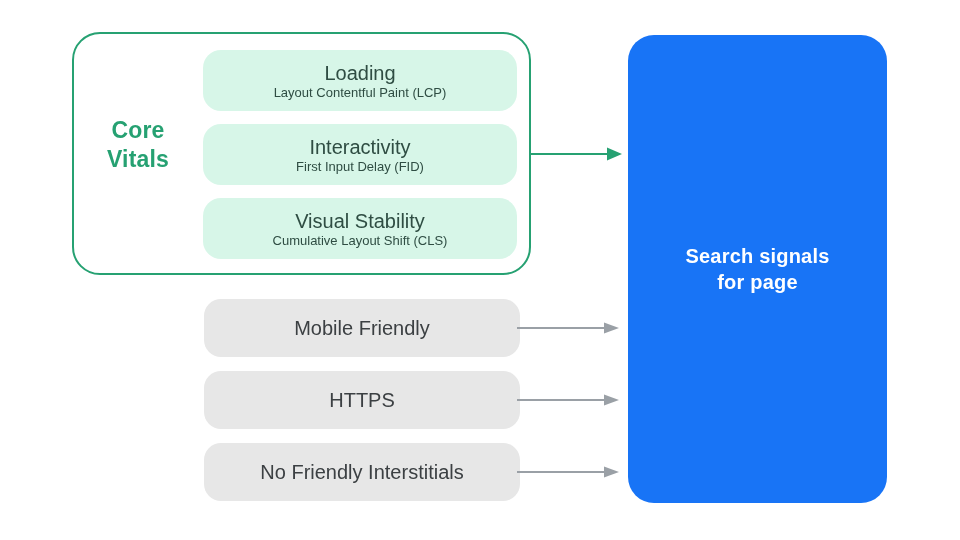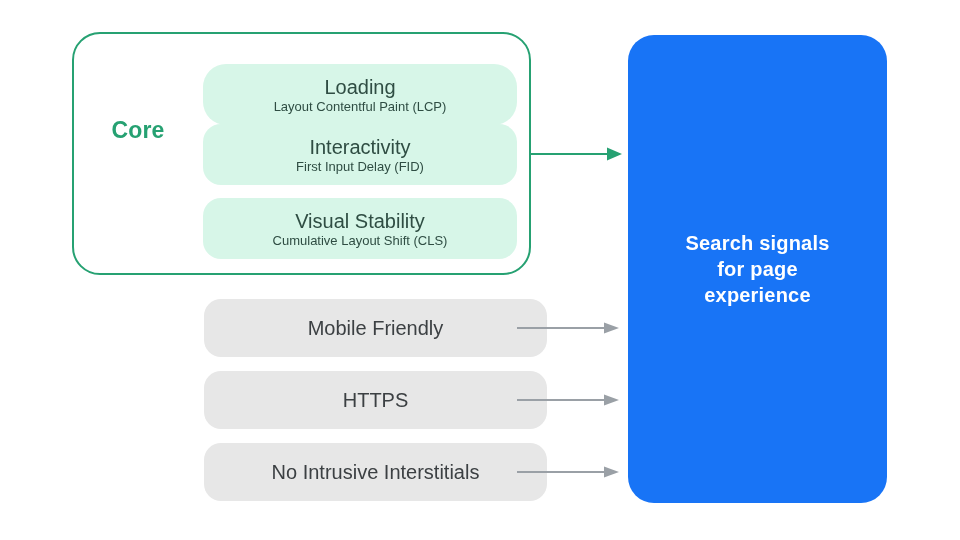--- a/index.html
+++ b/index.html
@@ -36,33 +36,33 @@
     letter-spacing:.2px;
   }
   .cwv-label span{display:block;}
   .vital-card{
     position:absolute;left:203px;width:314px;height:61px;
     background:var(--light-green);
     border-radius:18px;
     display:flex;flex-direction:column;align-items:center;justify-content:center;
     text-align:center;
   }
-  .vital-card.v0{top:64px;border-radius:23px;}
+  .vital-card.v0{top:50px;}
   .vital-card.v1{top:124px;}
   .vital-card.v2{top:198px;}
   .vital-title{
     color:var(--dark-green-text);
     font-size:20px;font-weight:500;line-height:24px;
   }
   .vital-subtitle{
     color:var(--dark-green-text);
     font-size:13px;font-weight:400;line-height:16px;
   }
   .signal-card{
-    position:absolute;left:204px;width:343px;height:58px;
+    position:absolute;left:204px;width:316px;height:58px;
     background:var(--gray-fill);
     border-radius:17px;
     display:flex;align-items:center;justify-content:center;
     text-align:center;
     color:var(--gray-text);
     font-size:20px;font-weight:400;
   }
   .signal-card.s0{top:299px;}
   .signal-card.s1{top:371px;}
   .signal-card.s2{top:443px;}
@@ -87,20 +87,21 @@
 </style>
 </head>
 <body>
 
 <div class="canvas">
 
   <div class="cwv-container"></div>
 
   <div class="cwv-label">
     <span>Core</span>
+    <span>Vitals</span>
   </div>
 
   <div class="vital-card v0">
     <div class="vital-title">Loading</div>
     <div class="vital-subtitle">Layout Contentful Paint (LCP)</div>
   </div>
   <div class="vital-card v1">
     <div class="vital-title">Interactivity</div>
     <div class="vital-subtitle">First Input Delay (FID)</div>
   </div>
@@ -114,37 +115,36 @@
     <polygon class="arrow-green-head" points="78,0.5 93,7 78,13.5"></polygon>
   </svg>
 
   <div class="signal-card s0">
     <span>Mobile Friendly</span>
   </div>
   <div class="signal-card s1">
     <span>HTTPS</span>
   </div>
   <div class="signal-card s2">
-    <span>No Intrusive Interstitials</span>
+    <span>No Friendly Interstitials</span>
   </div>
 
   <svg class="arrow" style="left:517px;top:322px;" width="102" height="12" viewBox="0 0 102 12">
     <line class="arrow-gray-line" x1="0" y1="6" x2="89" y2="6"></line>
     <polygon class="arrow-gray-head" points="87,0.5 102,6 87,11.5"></polygon>
   </svg>
   <svg class="arrow" style="left:517px;top:394px;" width="102" height="12" viewBox="0 0 102 12">
     <line class="arrow-gray-line" x1="0" y1="6" x2="89" y2="6"></line>
     <polygon class="arrow-gray-head" points="87,0.5 102,6 87,11.5"></polygon>
   </svg>
   <svg class="arrow" style="left:517px;top:466px;" width="102" height="12" viewBox="0 0 102 12">
     <line class="arrow-gray-line" x1="0" y1="6" x2="89" y2="6"></line>
     <polygon class="arrow-gray-head" points="87,0.5 102,6 87,11.5"></polygon>
   </svg>
 
   <div class="result-box">
     <div class="result-label">
       <span>Search signals</span>
       <span>for page</span>
-      <span>experience</span>
     </div>
   </div>
 
 </div>
 
 </body></html>

